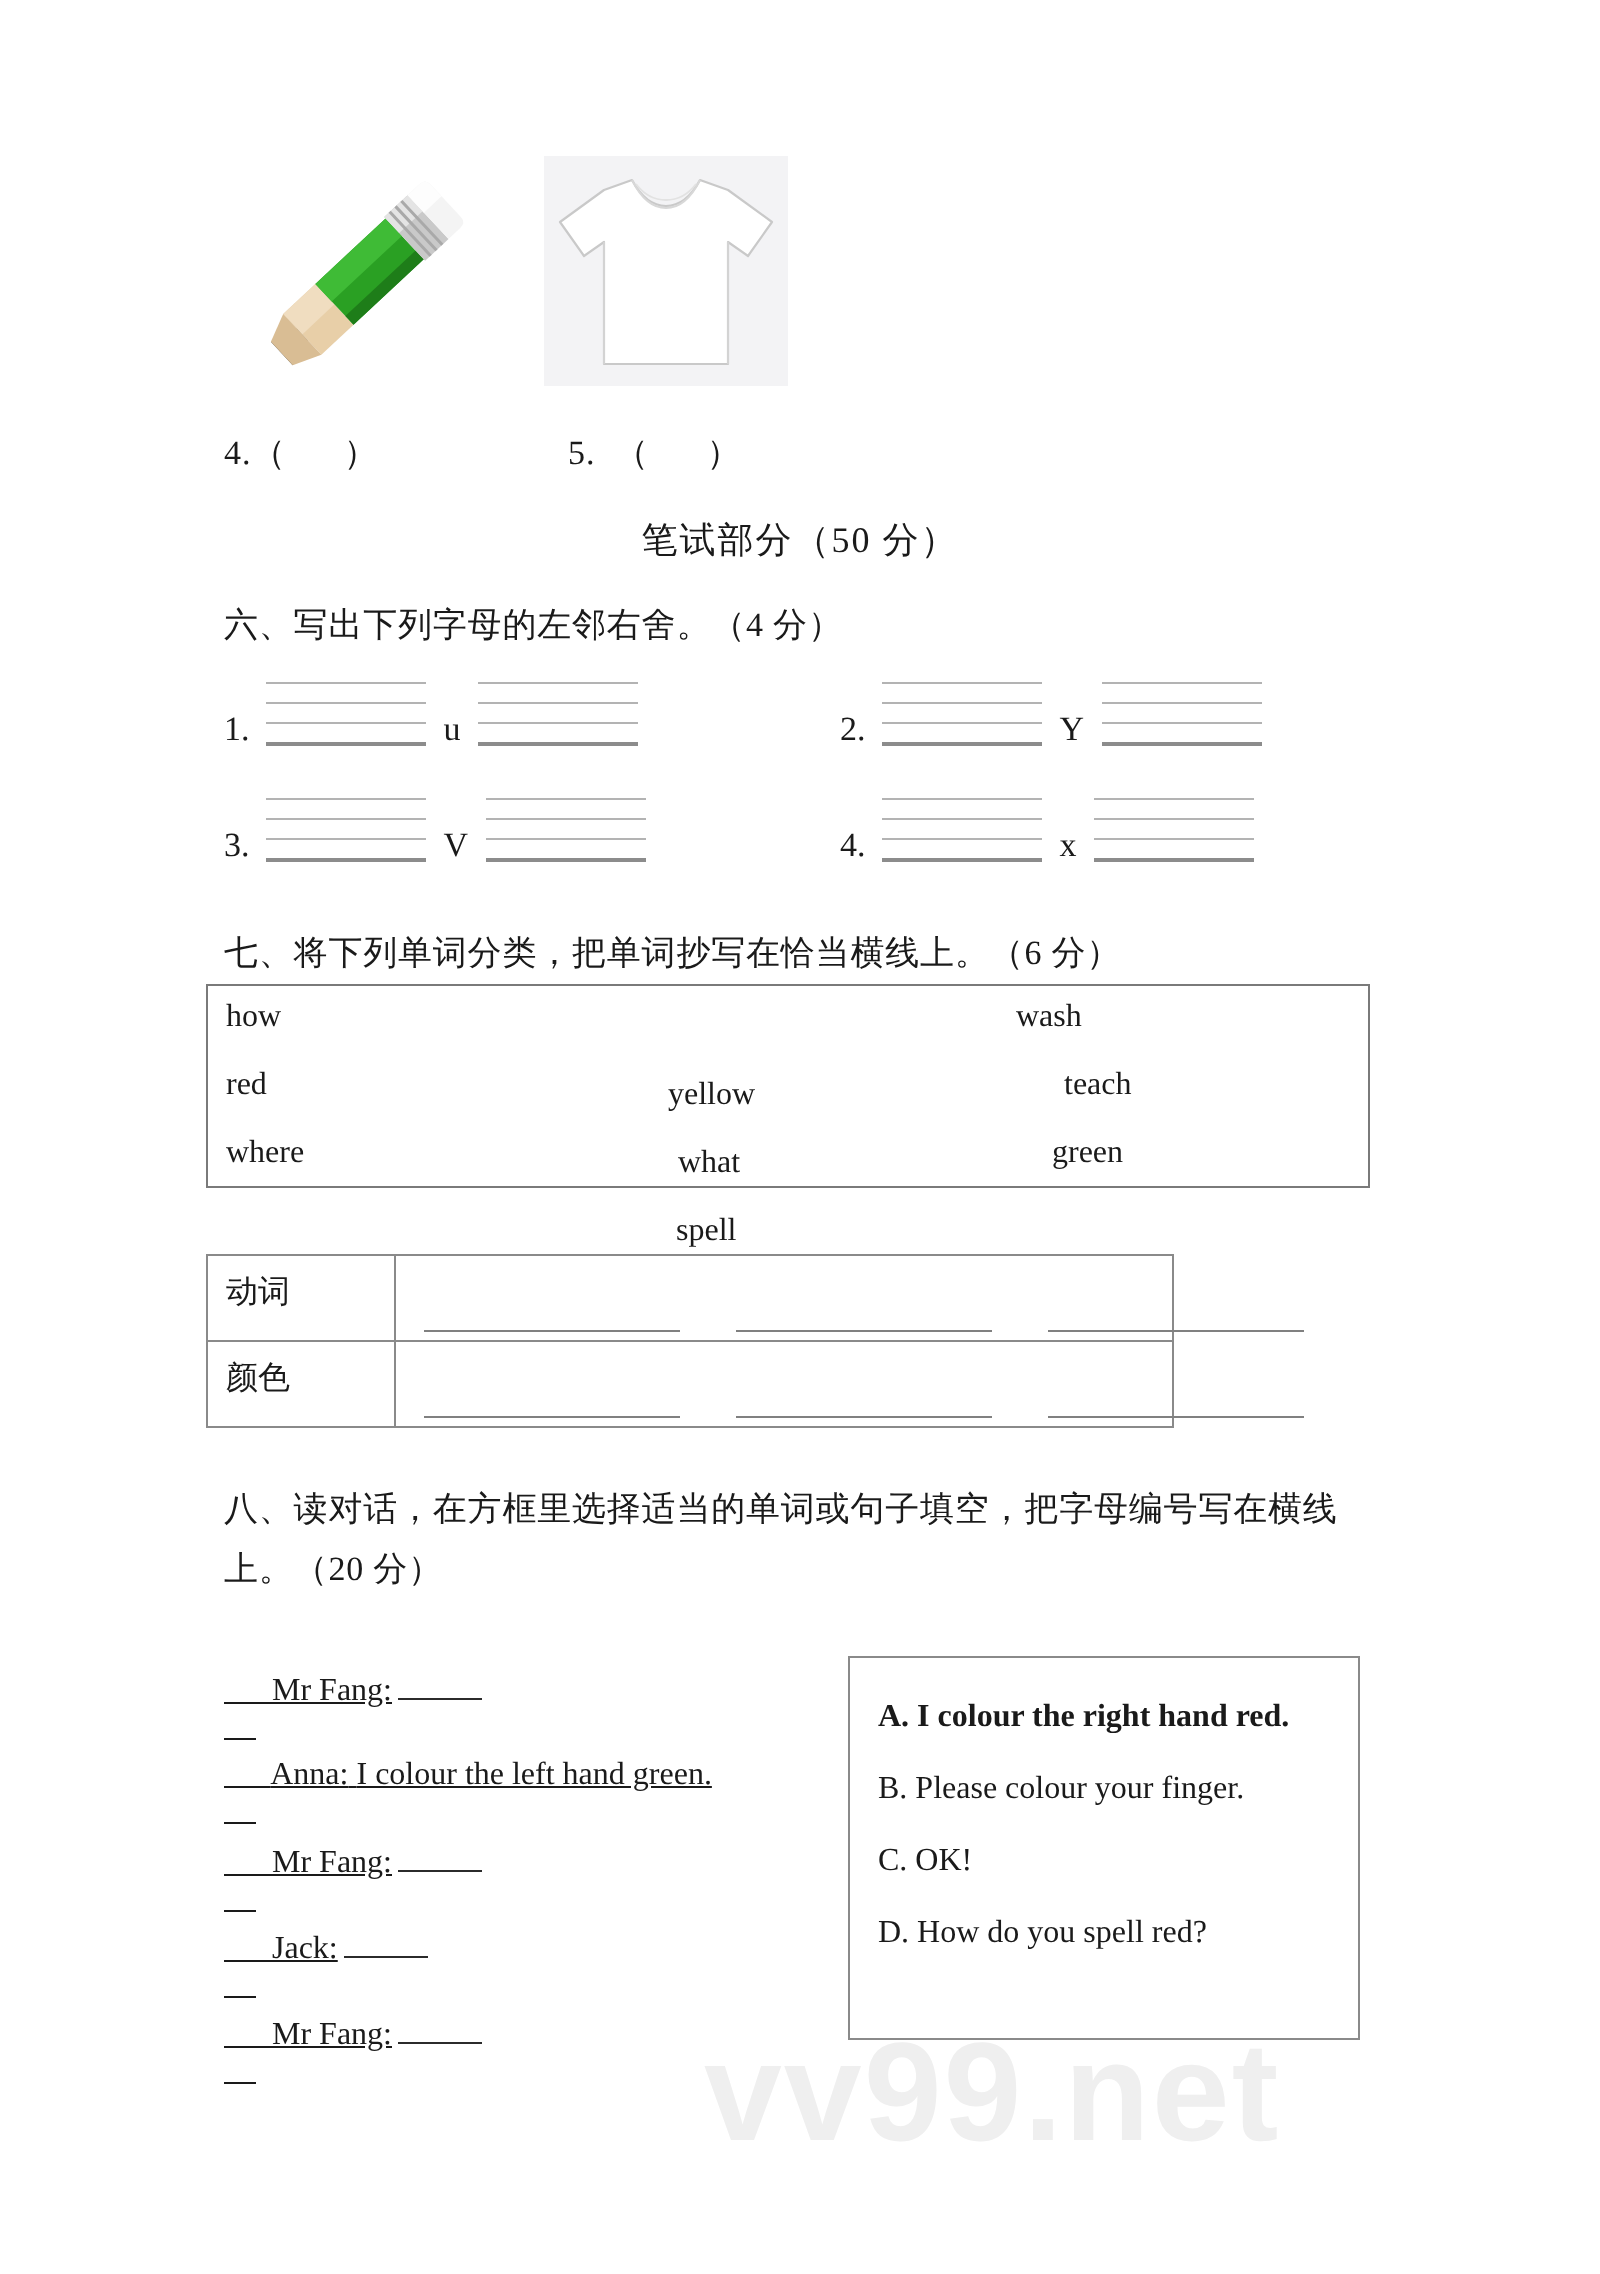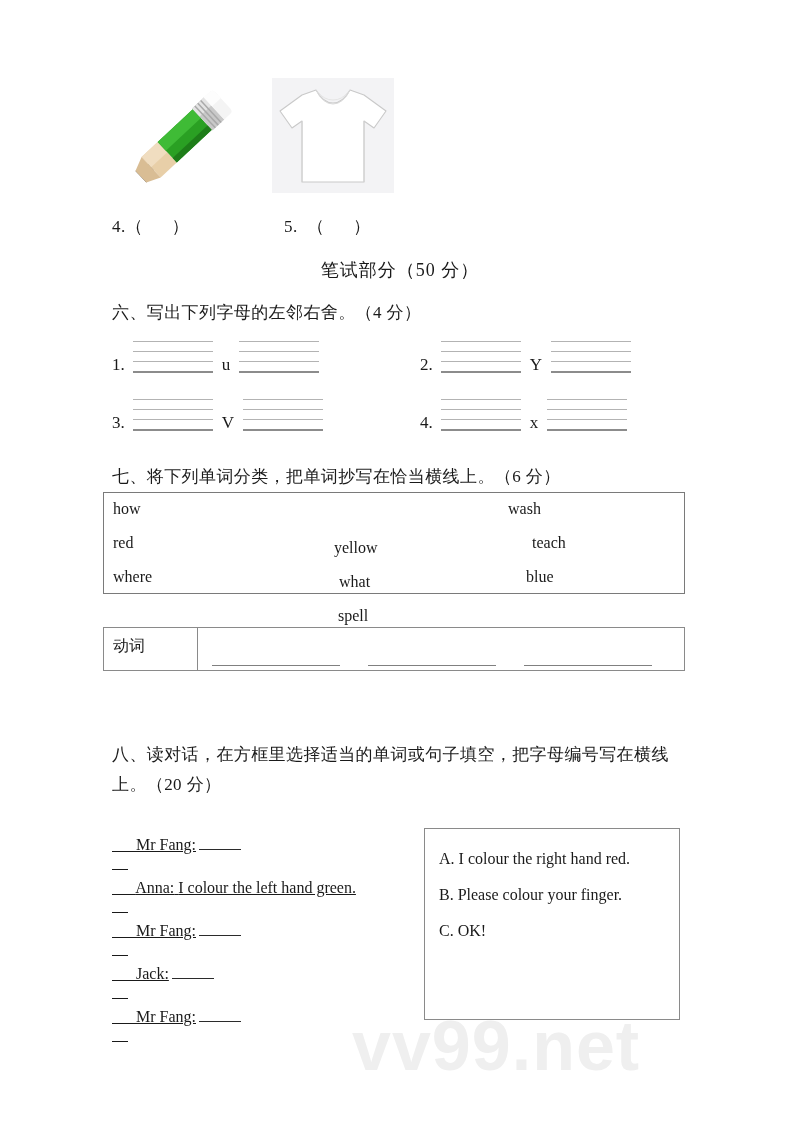--- a/index.html
+++ b/index.html
@@ -145,21 +145,21 @@
   .word-row.r1 .wc-1 { left: 235px; }
   .word-row.r1 .wc-2 { left: 428px; }
   .word-row.r2 .wc-1 { left: 234px; }
   .word-row.r2 .wc-2 { left: 422px; }
 
   
   .cat-table {
     position: absolute;
     left: 103px;
     top: 627px;
-    width: 582px;
+    width: 484px;
     border-collapse: collapse;
     table-layout: fixed;
   }
   .cat-table td {
     border: 1px solid #8a8a8a;
     height: 36px;
     vertical-align: bottom;
     padding: 0;
   }
   .cat-label {
@@ -219,21 +219,21 @@
     z-index: 6;
     background: transparent;
   }
   .opt-line {
     font-size: 16px;
     padding-left: 14px;
     height: 36px;
     line-height: 36px;
     white-space: nowrap;
   }
-  .opt-line.first { margin-top: 12px; }
+  .opt-line.first { margin-top: 12px; font-weight: bold; }
 </style>
 </head>
 <body>
 
 <div id="page">
 
   <div class="watermark">vv99.net</div>
 
   <div class="pic-row">
 
@@ -364,36 +364,46 @@
       <span class="wc-2">wash</span>
     </div>
     <div class="word-row r1">
       <span class="wc-0">red</span>
       <span class="wc-1">what</span>
       <span class="wc-2">teach</span>
     </div>
     <div class="word-row r2">
       <span class="wc-0">where</span>
       <span class="wc-1">spell</span>
-      <span class="wc-2">blue</span>
+      <span class="wc-2">green</span>
     </div>
   </div>
 
   <table class="cat-table">
     <tbody>
       <tr>
         <td class="cat-label">动词</td>
         <td>
           <div class="cat-blanks">
               <u></u>
               <u></u>
               <u></u>
             </div>
         </td>
       </tr>
+      <tr>
+        <td class="cat-label">颜色</td>
+        <td>
+          <div class="cat-blanks">
+              <u></u>
+              <u></u>
+              <u></u>
+            </div>
+        </td>
+      </tr>
     </tbody>
   </table>
 
   <div class="sec-head sec8">八、读对话，在方框里选择适当的单词或句子填空，把字母编号写在横线上。（20 分）</div>
 
   <div class="dialogue">
     <div class="dlg-line">
       <span>Mr Fang:</span><span class="dlg-blank"></span>
     </div>
     <div class="dlg-line">
@@ -407,15 +417,16 @@
     </div>
     <div class="dlg-line">
       <span>Mr Fang:</span><span class="dlg-blank"></span>
     </div>
   </div>
 
   <div class="opt-box">
     <div class="opt-line first">A. I colour the right hand red.</div>
     <div class="opt-line">B. Please colour your finger.</div>
     <div class="opt-line">C. OK!</div>
+    <div class="opt-line">D. How do you spell red?</div>
   </div>
 
 </div>
 
 </body></html>

